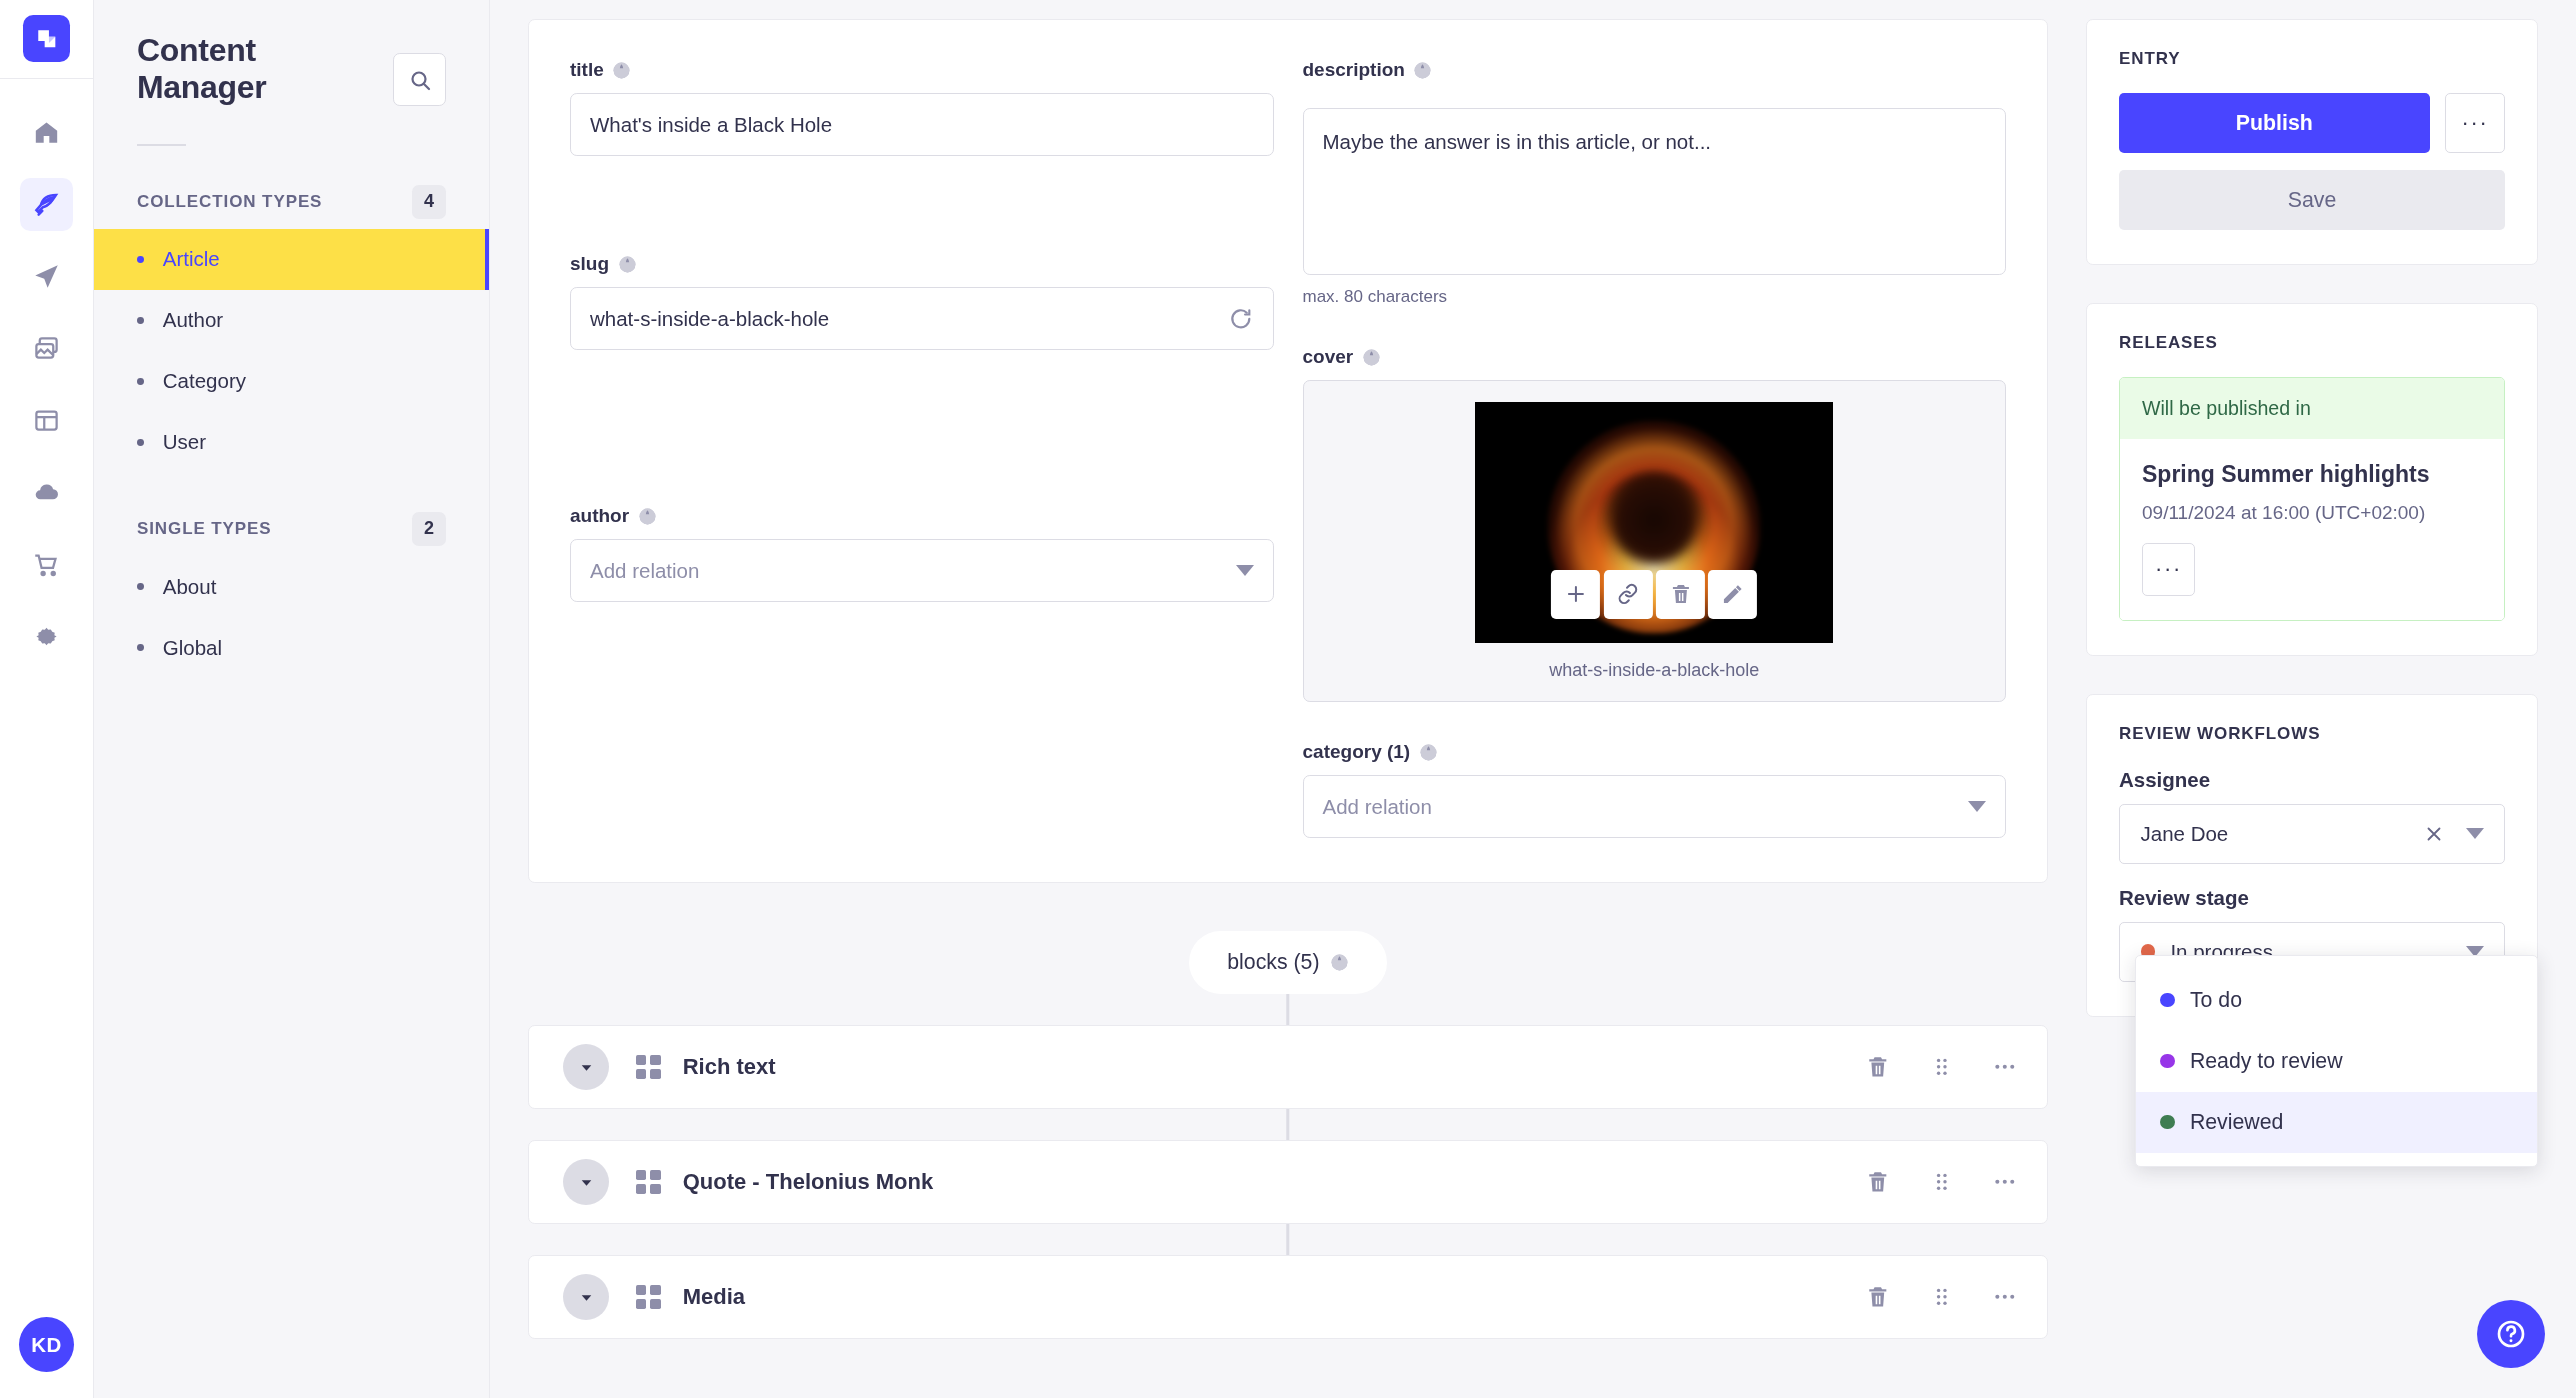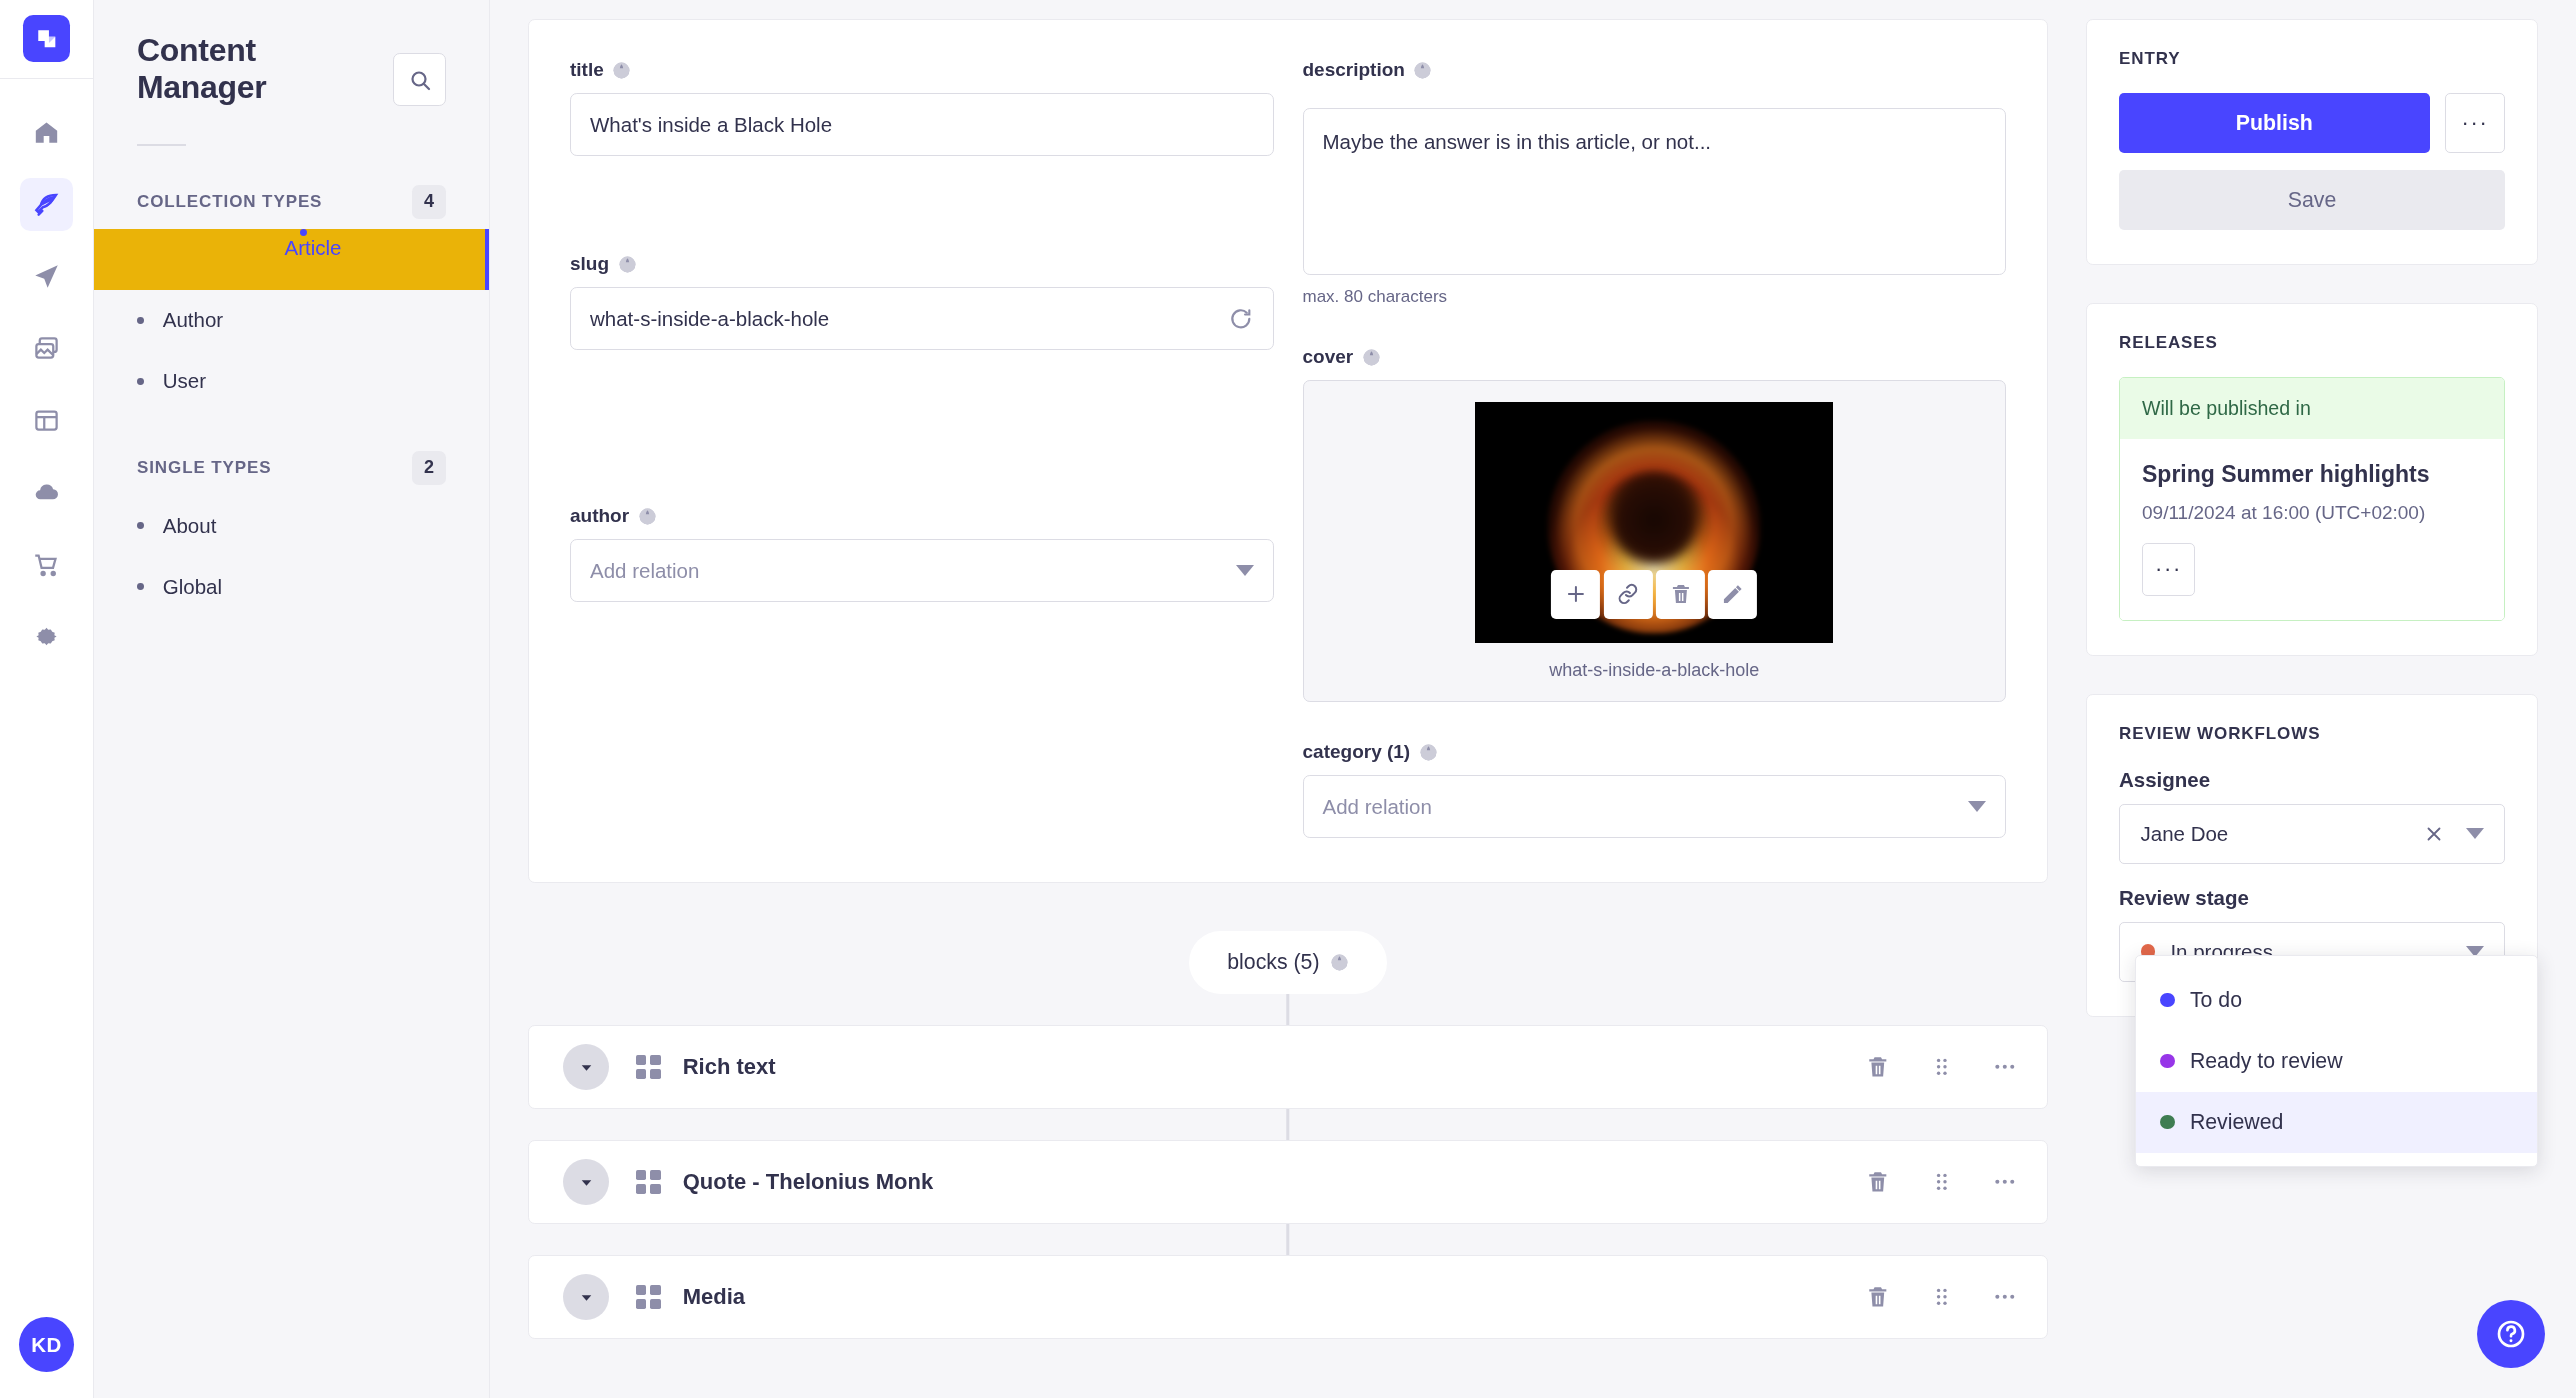--- a/index.html
+++ b/index.html
@@ -73,21 +73,21 @@
     display: flex; align-items: center; justify-content: center;
   }
   .cts-item {
     position: relative; height: 61px; display: flex; align-items: center;
     padding-left: 43px; cursor: pointer; font-size: 20.5px; color: #32324d;
   }
   .cts-item .dot {
     width: 6.8px; height: 6.8px; border-radius: 50%; background: #666687;
     margin-right: 19px; flex: 0 0 6.8px;
   }
-  .cts-item.selected { background: #eab308; flex-direction: column; }
+  .cts-item.selected { background: #fde047; }
   .cts-item.selected .label { color: #4945ff; }
   .cts-item.selected .dot { background: #4945ff; }
   .cts-item.selected::after {
     content: ""; position: absolute; right: 0; top: 0; bottom: 0;
     width: 4.3px; background: #4945ff;
   }
 
   
   .main {
     flex: 1 1 auto; height: 1399px; position: relative;
@@ -358,20 +358,24 @@
         <div class="cts-group-label">COLLECTION TYPES</div>
         <div class="cts-badge">4</div>
       </div>
       <div class="cts-item selected">
         <span class="dot"></span>
         <span class="label">Article</span>
       </div>
       <div class="cts-item">
         <span class="dot"></span>
         <span class="label">Author</span>
+      </div>
+      <div class="cts-item">
+        <span class="dot"></span>
+        <span class="label">Category</span>
       </div>
       <div class="cts-item">
         <span class="dot"></span>
         <span class="label">User</span>
       </div>
     </div>
 
     <div class="cts-group">
       <div class="cts-group-head">
         <div class="cts-group-label">SINGLE TYPES</div>

